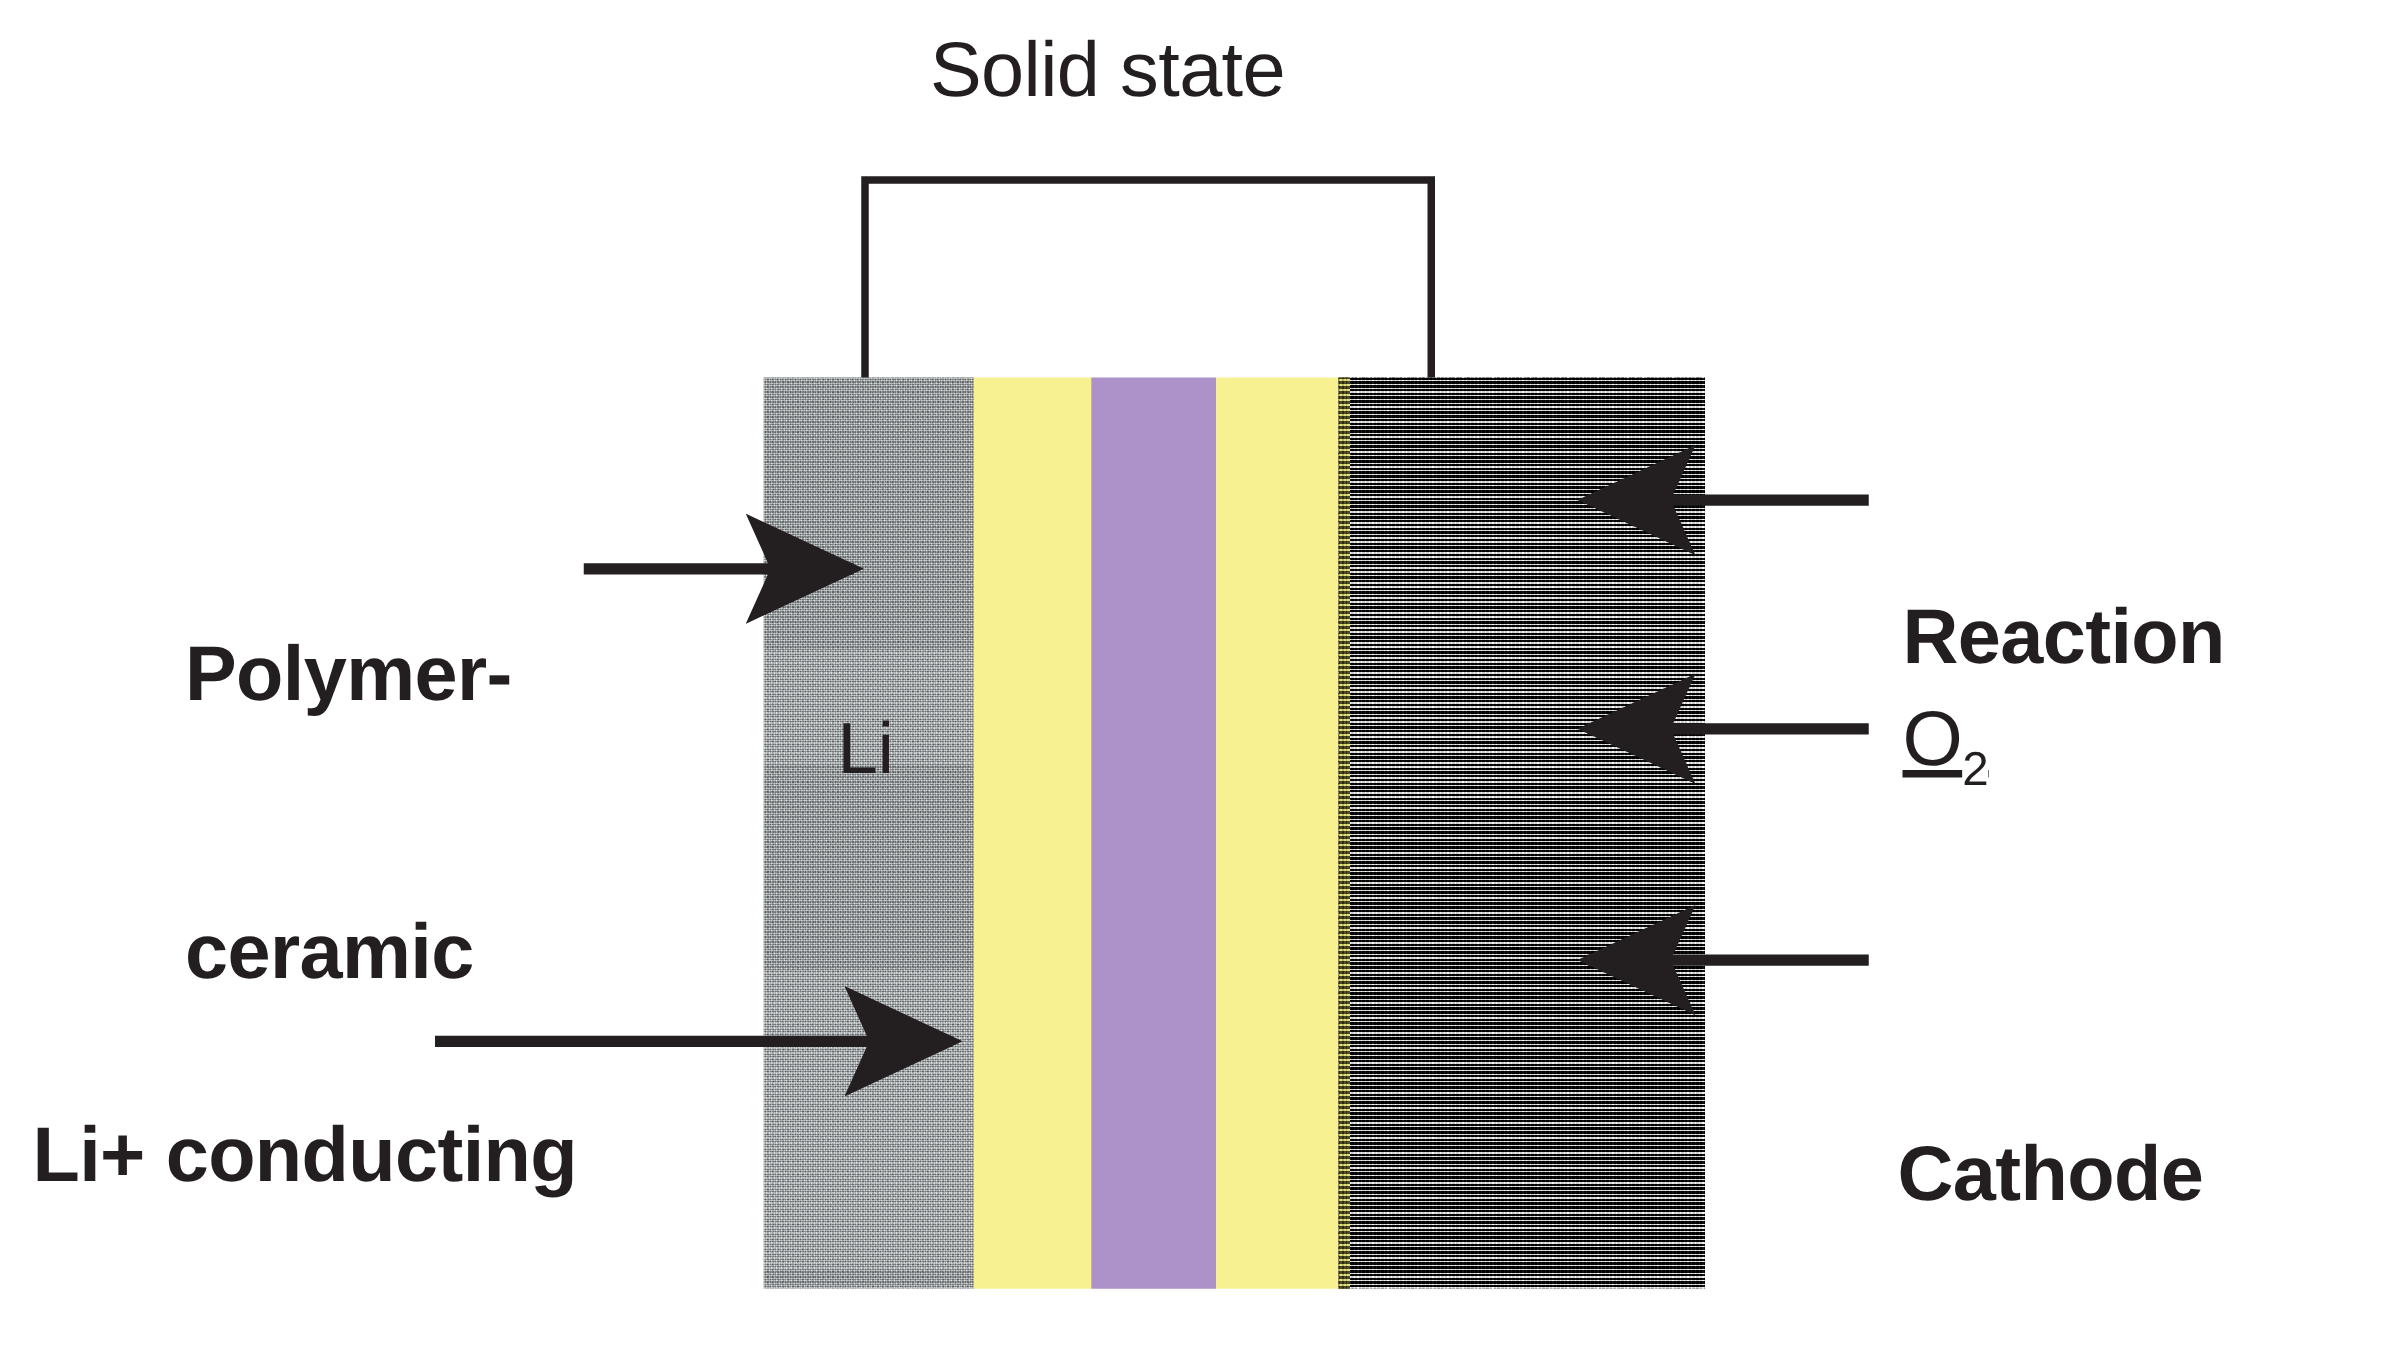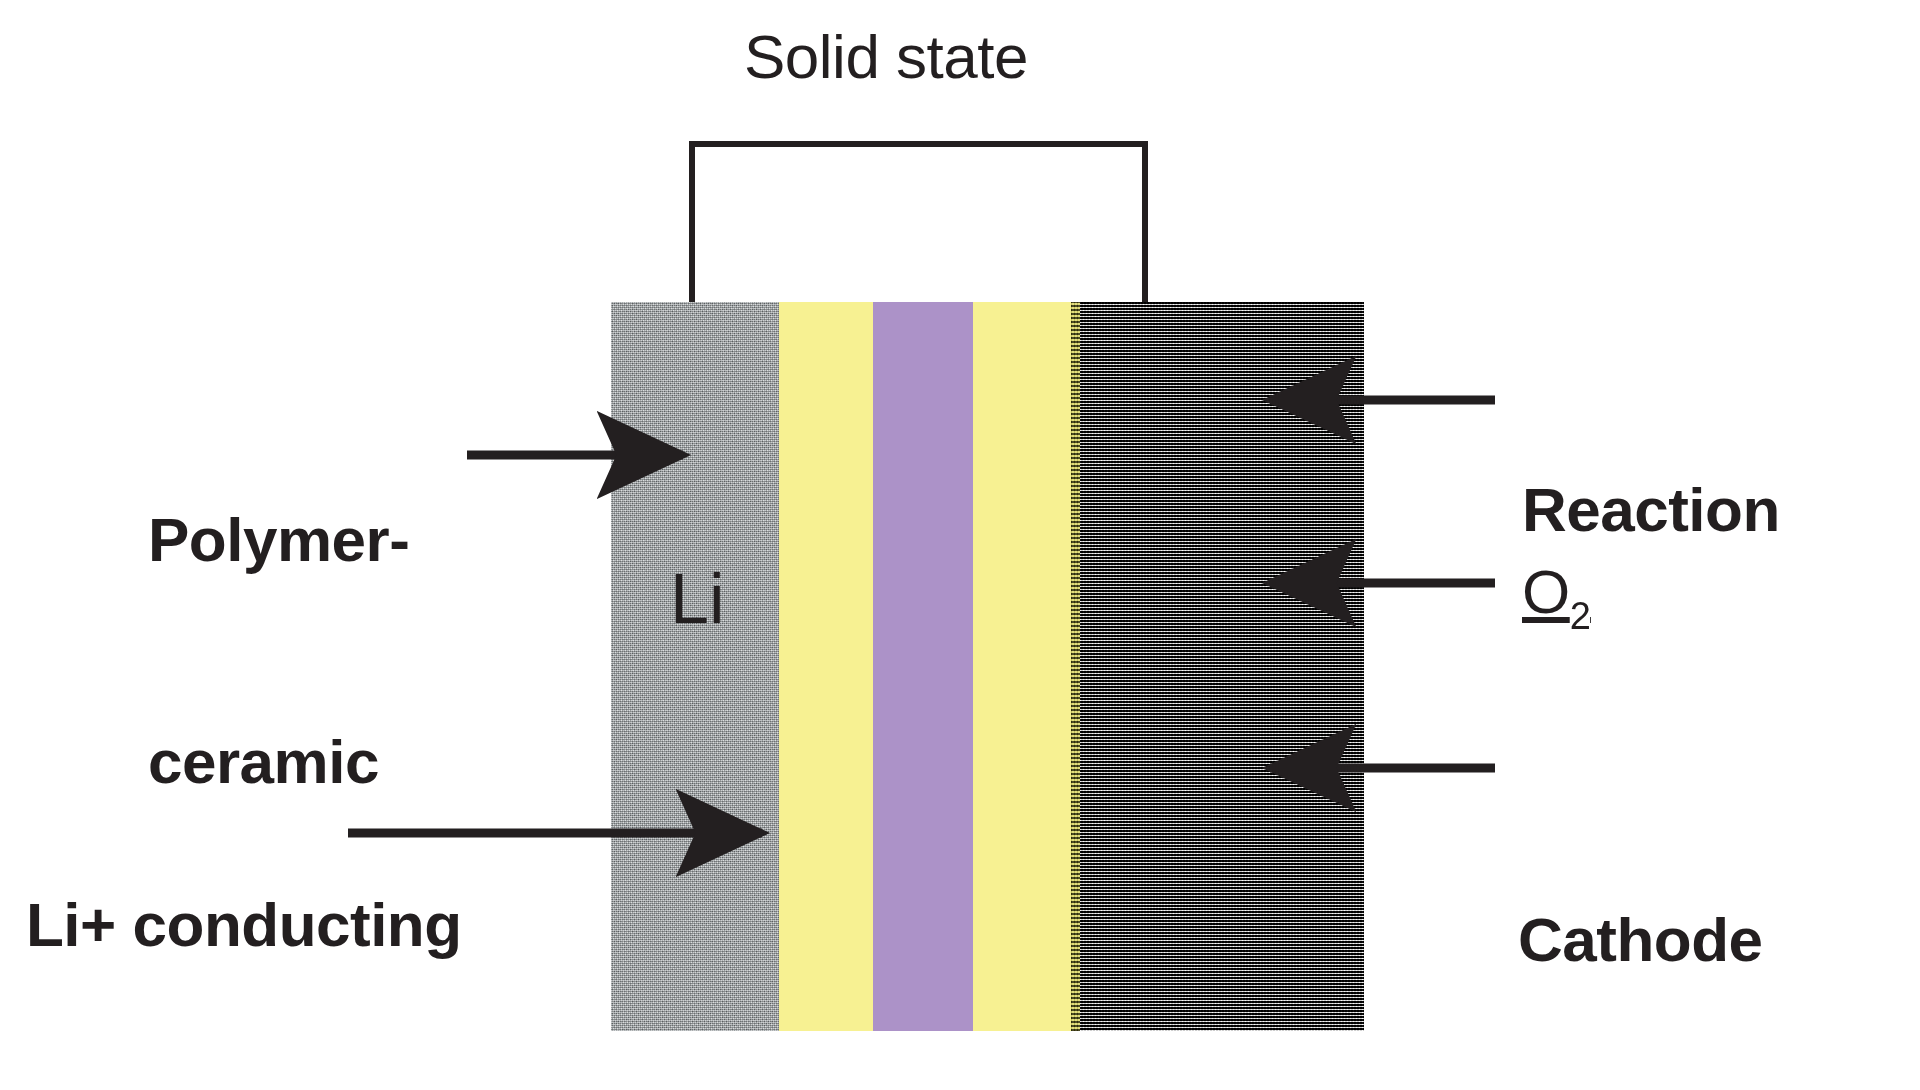--- a/index.html
+++ b/index.html
@@ -93,21 +93,21 @@
     background-image:
       repeating-linear-gradient(0deg, rgba(0,0,0,.62) 0 2px, rgba(247,241,146,.55) 2px 4px),
       repeating-linear-gradient(90deg, rgba(0,0,0,.35) 0 1px, rgba(255,255,255,.25) 1px 3px);
   }
 
   
   #li-layer-text {
     position: absolute;
     left: 670px;
     top: 570px;
-    font-size: 70px;
+    font-size: 58px;
     line-height: 58px;
     color: #231f20;
   }
 
   
   #overlay {
     position: absolute;
     left: 0; top: 0;
     width: 1920px; height: 1090px;
     pointer-events: none;

